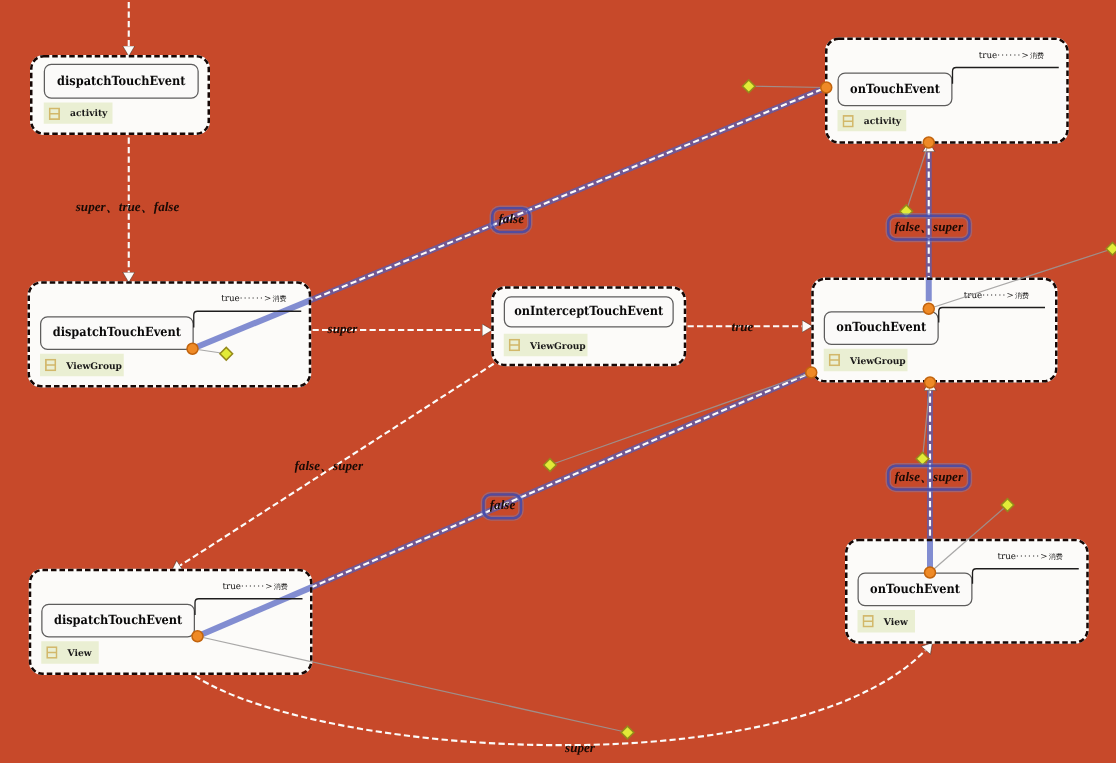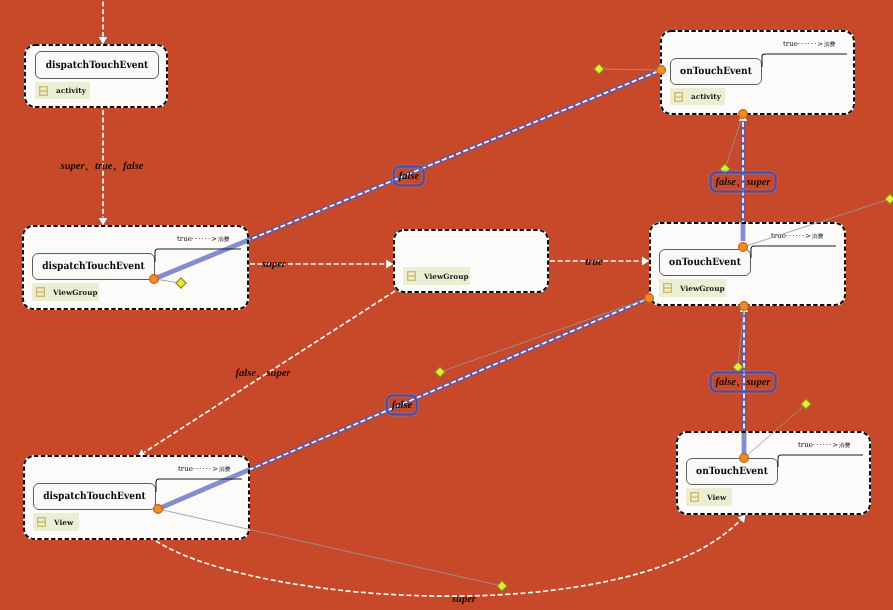--- a/index.html
+++ b/index.html
@@ -88,20 +88,23 @@
         <span class="txt">dispatchTouchEvent</span>
       </div>
       <div class="consume txt" style="left: 177px; top: 236px;"><span>true</span><span class="dots">······&gt;</span><span class="cjk">消费</span></div>
       <div class="node" style="left: 393px; top: 229px; width: 156px; height: 64px;"></div>
       <div class="tag" style="left: 403px; top: 267px; width: 67px; height: 18px;">
         <svg width="9" height="10" viewBox="0 0 9 10">
           <rect x="0.7" y="0.7" width="7.6" height="8.6" fill="none" stroke="#d2b96b" stroke-width="1.35"></rect>
           <line x1="0.7" y1="5" x2="8.3" y2="5" stroke="#d2b96b" stroke-width="1.35"></line>
         </svg>
         <span class="lbl txt">ViewGroup</span>
+      </div>
+      <div class="pill" style="left: 403px; top: 237px; width: 136px; height: 25px;">
+        <span class="txt">onInterceptTouchEvent</span>
       </div>
       <div class="node" style="left: 660px; top: 30px; width: 195px; height: 85px;"></div>
       <div class="tag" style="left: 670px; top: 88px; width: 55px; height: 17px;">
         <svg width="9" height="10" viewBox="0 0 9 10">
           <rect x="0.7" y="0.7" width="7.6" height="8.6" fill="none" stroke="#d2b96b" stroke-width="1.35"></rect>
           <line x1="0.7" y1="5" x2="8.3" y2="5" stroke="#d2b96b" stroke-width="1.35"></line>
         </svg>
         <span class="lbl txt">activity</span>
       </div>
       <div class="pill" style="left: 670px; top: 58px; width: 92px; height: 27px;">

